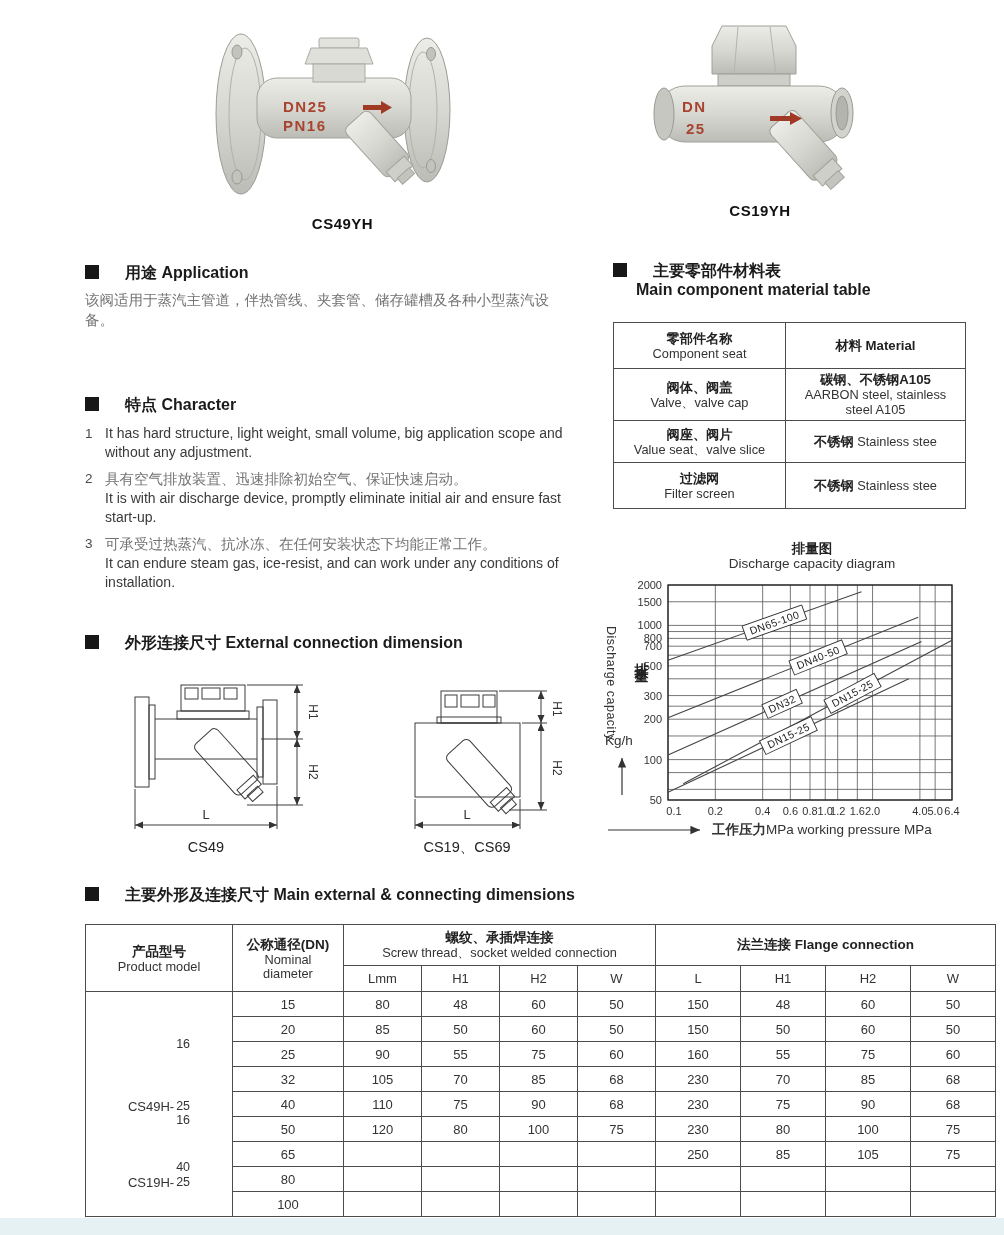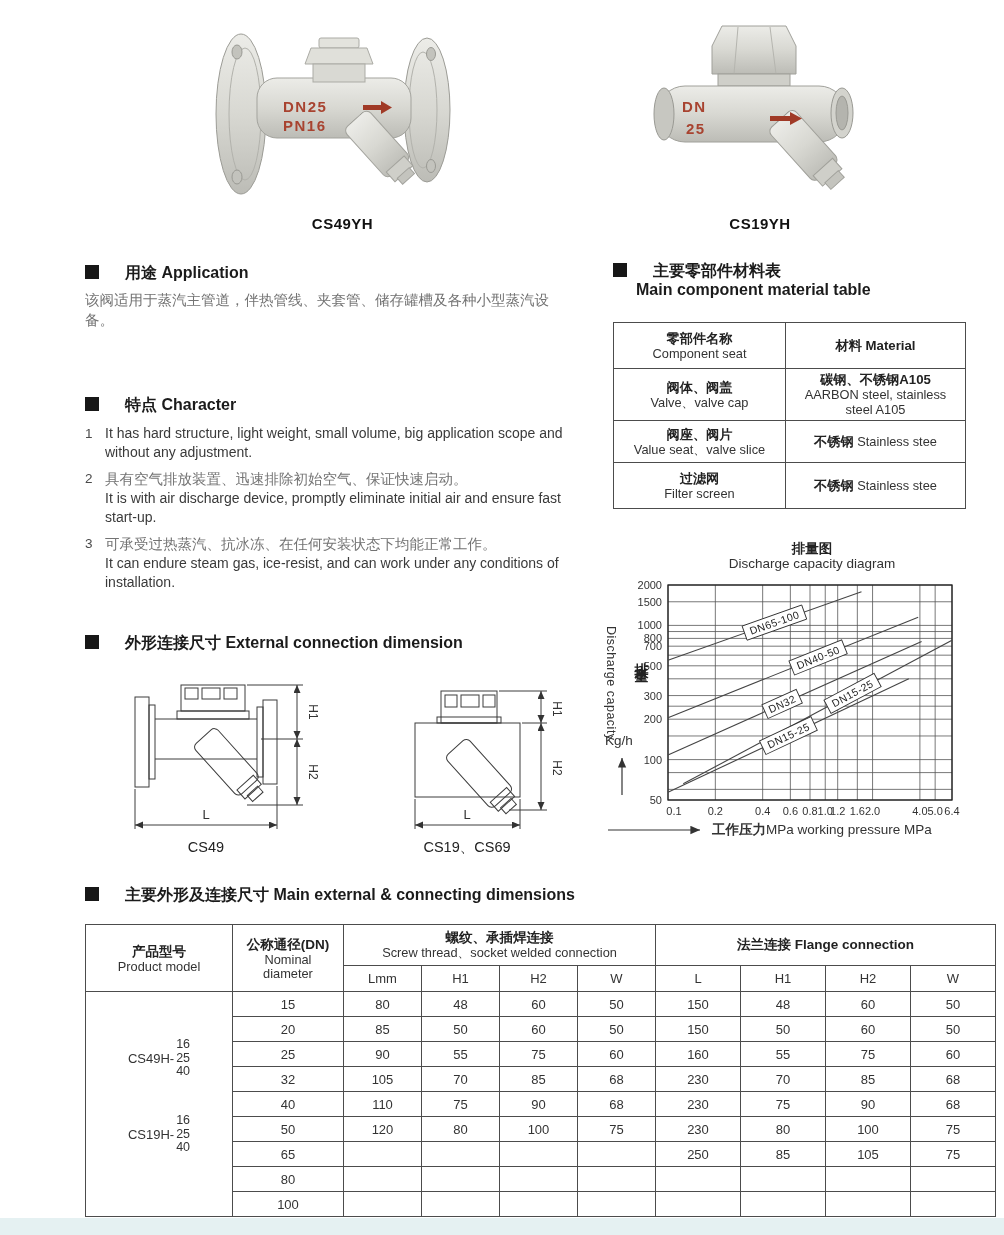--- a/index.html
+++ b/index.html
@@ -21,21 +21,21 @@
   .mat-cn{font-weight:bold;color:#222;font-size:13.2px;}
   
   .dims{border-collapse:collapse;table-layout:fixed;font-size:13px;color:#333;}
   .dims th,.dims td{border:1px solid #4c4c4c;text-align:center;vertical-align:middle;
                     padding:0;font-weight:normal;line-height:15px;}
   .dims .grp-cn{font-weight:bold;color:#222;font-size:13.5px;line-height:17px;}
   .dims .grp-en{font-size:12.8px;line-height:14px;}
   .model-cell{position:relative;}
   .model-group{position:absolute;left:0;width:100%;display:flex;justify-content:center;align-items:center;gap:2px;}
   .model-name{font-size:13px;color:#333;}
-  .model-sizes{display:flex;flex-direction:column;align-items:flex-start;font-size:12.5px;line-height:13.5px;color:#333;}
+  .model-sizes{display:flex;flex-direction:column;align-items:flex-start;font-size:12.5px;line-height:13.5px;color:#333;gap:48px;}
   
   .vert{writing-mode:vertical-rl;}
   .chart-title1{font-size:13.5px;font-weight:bold;text-align:center;color:#222;}
   .chart-title2{font-size:13.5px;text-align:center;color:#333;}
   .bottom-strip{position:absolute;left:0;right:0;top:1218px;height:17px;}
   svg text{font-family:"Liberation Sans",sans-serif;}
 </style>
 </head>
 <body>
 
@@ -94,21 +94,21 @@
         <rect x="152" y="181" width="18" height="9" fill="#c4c4be" stroke="#a0a09a"></rect>
       </g>
       <text x="52" y="100" font-size="15" font-weight="bold" fill="#a84330" letter-spacing="1.5">DN</text>
       <text x="56" y="122" font-size="15" font-weight="bold" fill="#a84330" letter-spacing="1.5">25</text>
       <g>
         <rect x="140" y="104" width="20" height="5" fill="#a03a26"></rect>
         <polygon points="160,100 160,113 172,106.5" fill="#a03a26"></polygon>
       </g>
     </g>
   </svg>
-  <div class="abs photo-caption" style="left:630px;top:215px;width:260px">CS19YH</div>
+  <div class="abs photo-caption" style="left:630px;top:202px;width:260px">CS19YH</div>
 
   <div class="abs heading" style="left:85px;top:264px">
     <span class="sq"></span>
     <span>用途 Application</span>
   </div>
   <div class="abs" style="left:85px;top:290px;width:480px">
     <p class="body-cn">该阀适用于蒸汽主管道，伴热管线、夹套管、储存罐槽及各种小型蒸汽设备。</p>
   </div>
 
   <div class="abs heading" style="left:85px;top:396px">

